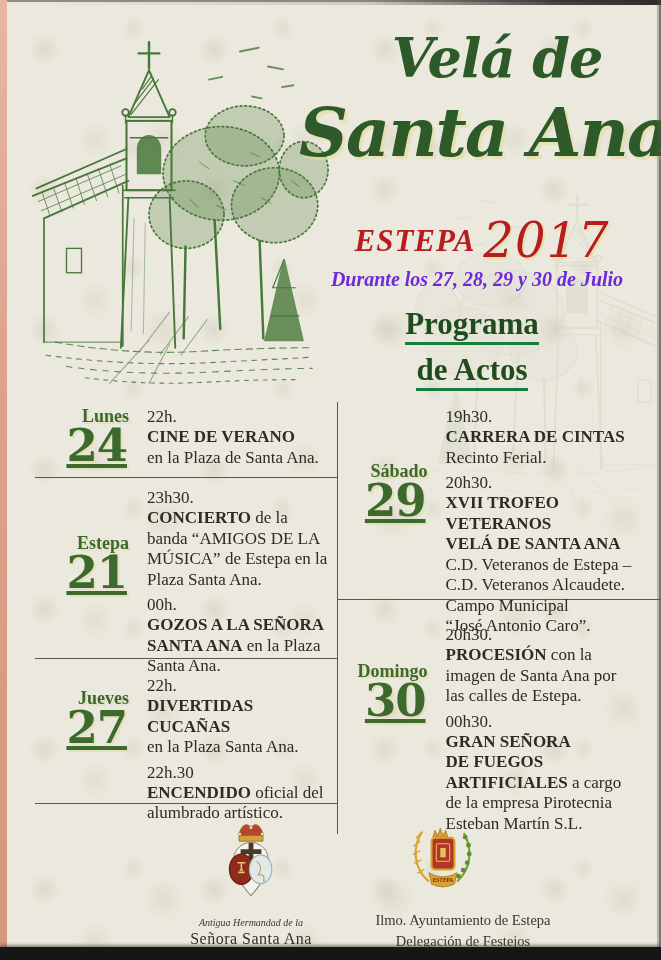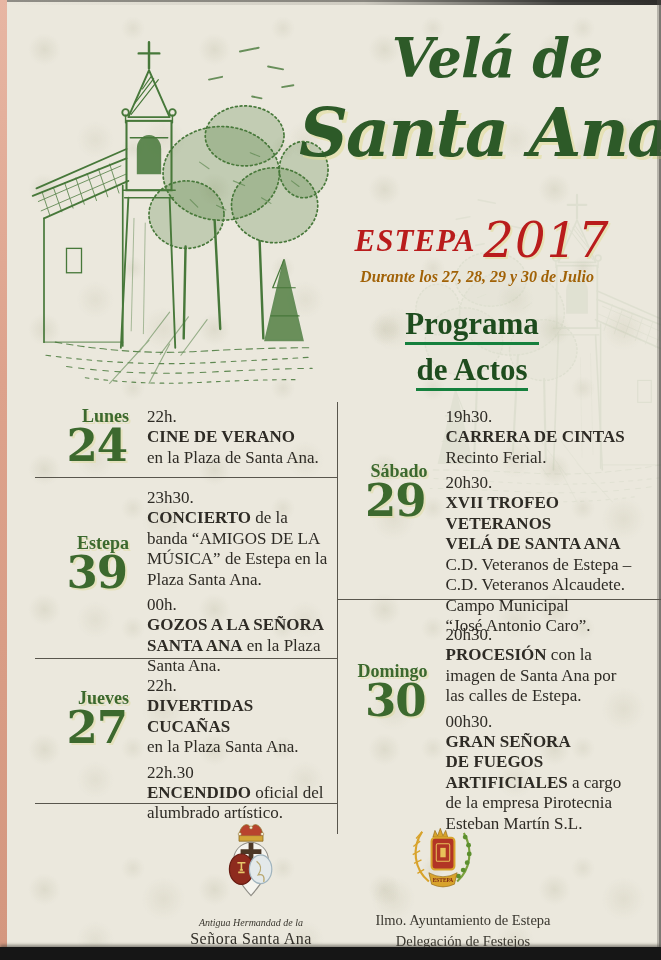--- a/index.html
+++ b/index.html
@@ -43,21 +43,21 @@
   .title2{position:absolute;left:292px;top:90px;width:366px;text-align:center;
     font-family:"DejaVu Serif", serif;font-style:italic;font-weight:bold;
     font-size:68px;color:#2d5a28;letter-spacing:-2px;white-space:nowrap;z-index:2;
     text-shadow:3px 3px 0 rgba(226,221,150,.55);}
   .subtitle{position:absolute;left:300px;top:210px;width:350px;text-align:center;z-index:2;
     color:#b91c1c;white-space:nowrap;font-style:italic;}
   .subtitle .city{font-weight:bold;font-size:31px;letter-spacing:1px;vertical-align:baseline;}
   .subtitle .year{font-family:"DejaVu Serif", serif;font-size:48px;letter-spacing:1px;
     text-shadow:2px 2px 0 rgba(226,221,150,.55);margin-left:8px;vertical-align:-6px;}
   .dates{position:absolute;left:290px;top:266px;width:360px;text-align:center;z-index:2;
-    font-style:italic;font-weight:bold;font-size:16px;color:#a16207;white-space:nowrap;}
+    font-style:italic;font-weight:bold;font-size:20px;color:#6d28d9;white-space:nowrap;}
   .program{position:absolute;left:330px;top:306px;width:270px;text-align:center;z-index:2;
     color:#1e4c1e;font-weight:bold;font-size:31px;line-height:1.0;}
   .program .pline{display:inline-block;border-bottom:3px solid #15803d;padding-bottom:3px;margin-bottom:9px;}
 
   
   .schedule{position:absolute;left:28px;top:398px;width:626px;height:436px;display:flex;z-index:2;
     color:#2e2b25;}
   .col{display:flex;flex-direction:column;box-sizing:border-box;}
   .col-left{width:302px;}
   .col-right{width:324px;}
@@ -74,21 +74,21 @@
     color:#3c692e;text-shadow:2px 2px 0 rgba(222,218,150,.45);}
   .col-left .day-label{width:104px;padding-right:10px;}
   .col-right .day-label{width:100px;padding-right:10px;}
   .db-left-0 .day-label{padding-top:7px;}
   .db-left-1 .day-label{padding-top:56px;}
   .db-left-2 .day-label{padding-top:30px;}
   .db-right-0 .day-label{padding-top:62px;}
   .db-right-1 .day-label{padding-top:62px;}
   .day-name{display:block;font-weight:bold;font-size:18px;line-height:1.0;}
   .day-num{display:block;font-family:"DejaVu Serif", serif;font-weight:bold;
-    font-size:45px;line-height:.92;letter-spacing:-1px;padding-right:2px;}
+    font-size:45px;line-height:.92;letter-spacing:-1px;padding-right:2px;text-decoration:underline;}
   .events{flex:1;padding:6px 2px 0 8px;box-sizing:border-box;}
   .db-left-1 .events{padding-top:9px;}
   .db-left-2 .events{padding-top:16px;}
   .db-right-1 .events{padding-top:24px;}
   .event{margin:0 0 4px 0;}
   .event-time{font-weight:normal;font-size:17px;line-height:21px;}
   .event-text{font-size:17px;line-height:20.5px;white-space:pre-line;}
   .seg-b{font-weight:bold;}
 
   
@@ -189,21 +189,21 @@
             <div class="event">
               <div class="event-time">22h.</div>
               <div class="event-text"><span class="seg-b">CINE DE VERANO</span><span class="seg">
 en la Plaza de Santa Ana.</span></div>
             </div>
           </div>
         </div>
         <div class="day-block db-left-1">
           <div class="day-label">
             <span class="day-name">Estepa</span>
-            <span class="day-num">39</span>
+            <span class="day-num">21</span>
           </div>
           <div class="events">
             <div class="event">
               <div class="event-time">23h30.</div>
               <div class="event-text"><span class="seg-b">CONCIERTO</span><span class="seg"> de la
 banda “AMIGOS DE LA
 MÚSICA” de Estepa en la
 Plaza Santa Ana.</span></div>
             </div>
             <div class="event">

